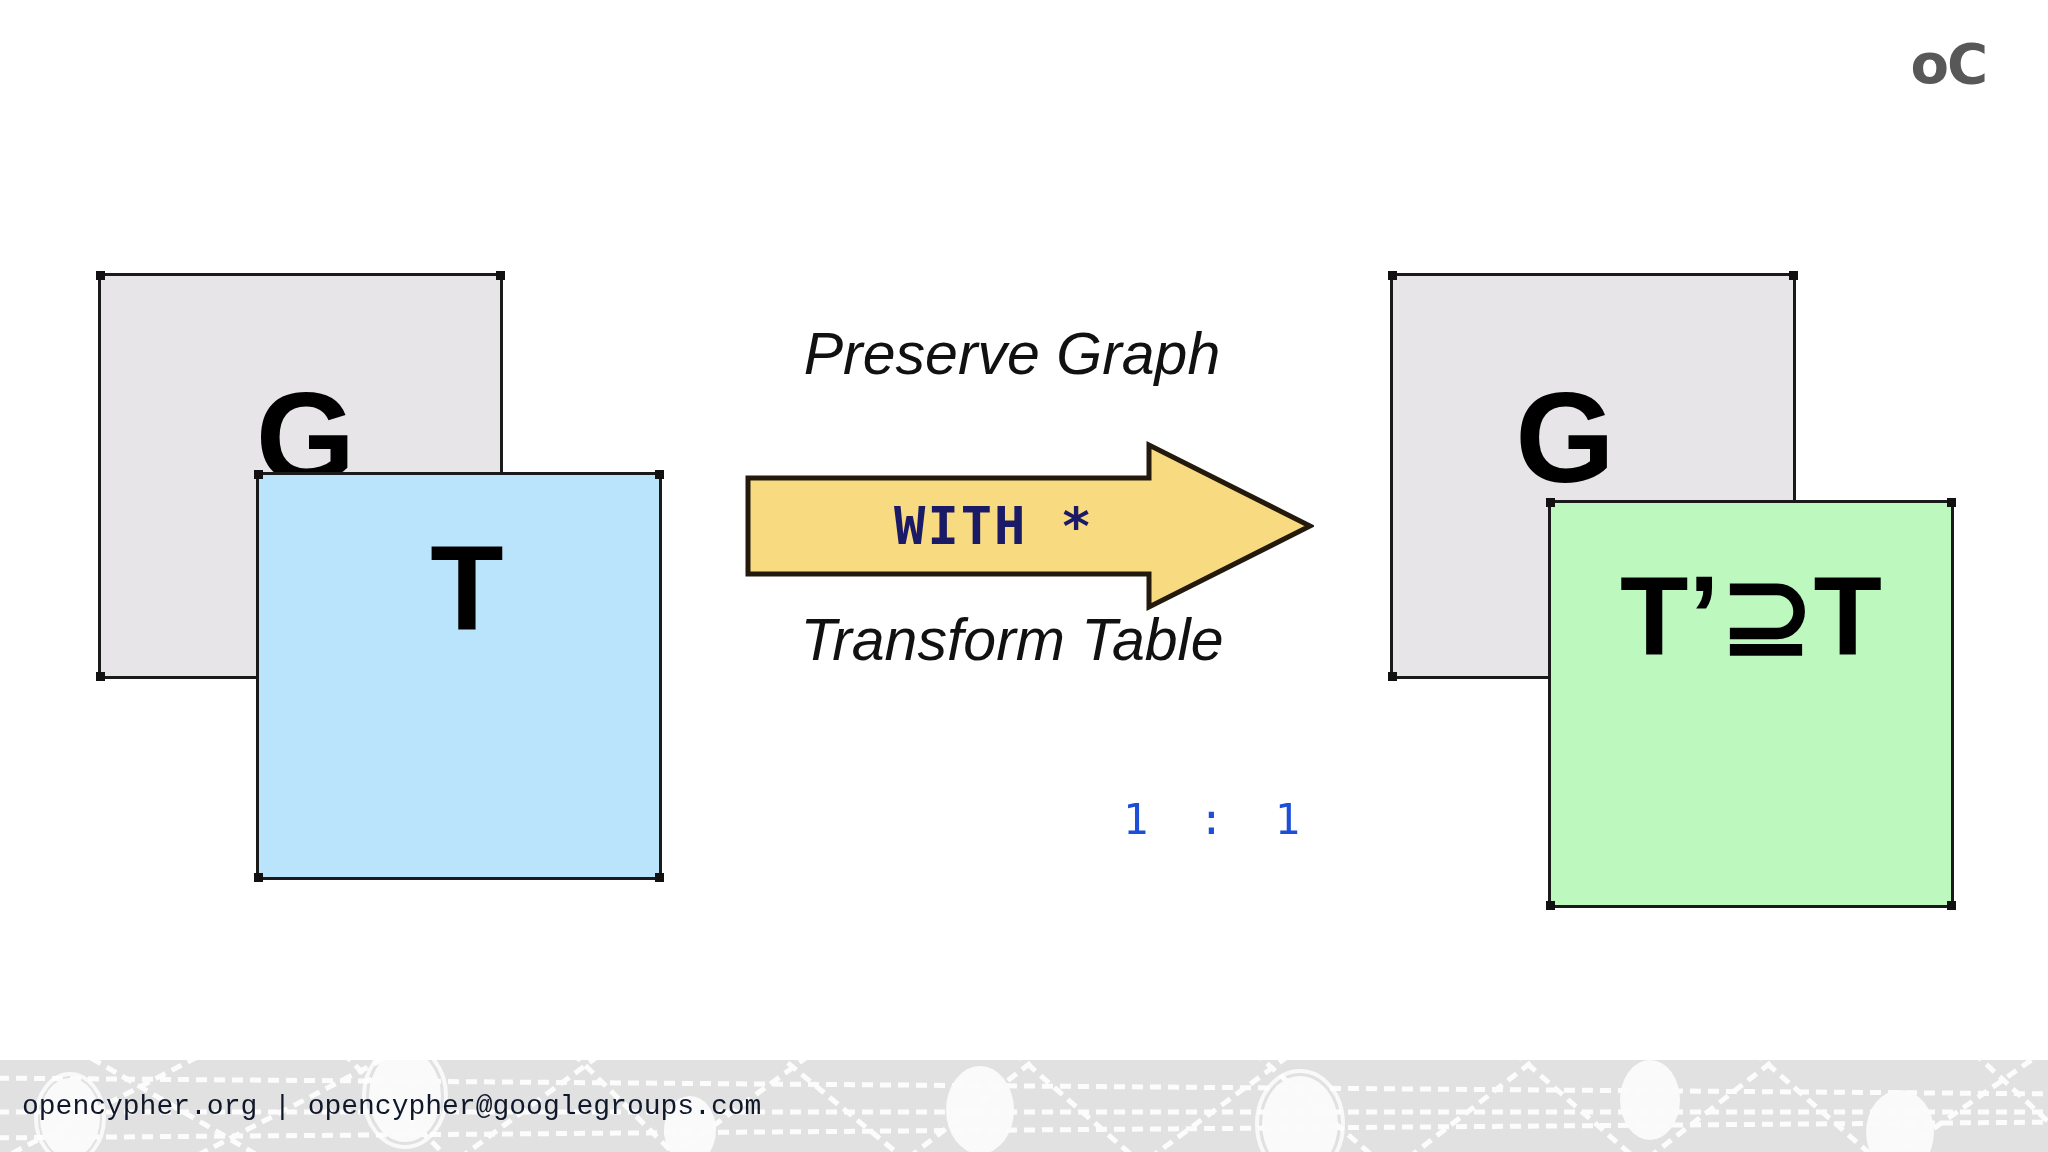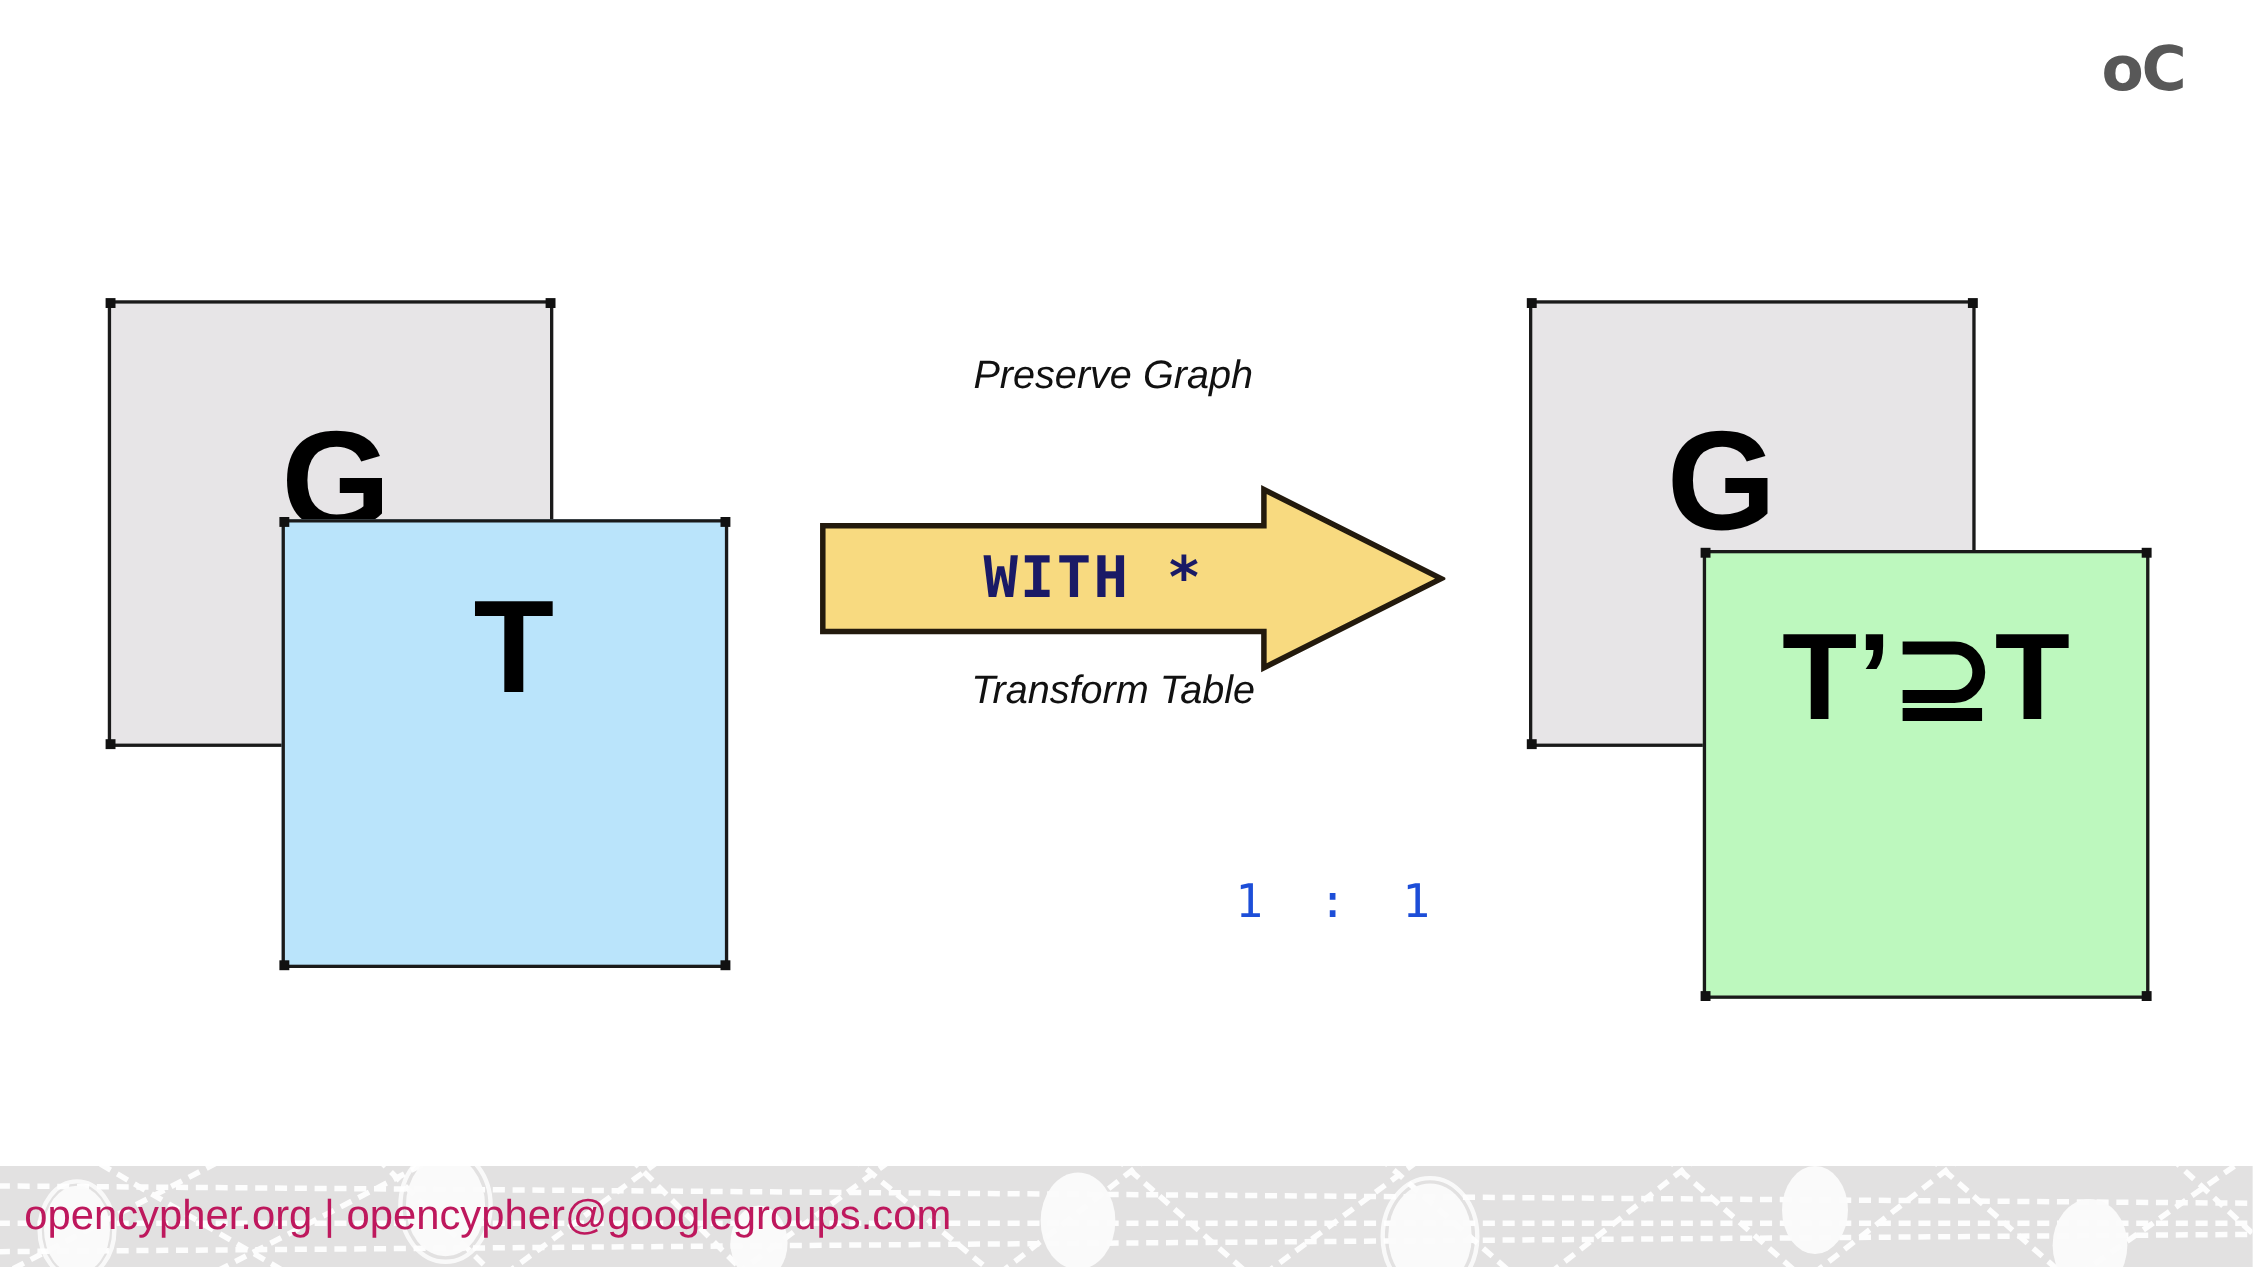--- a/index.html
+++ b/index.html
@@ -121,21 +121,21 @@
 
   
   .center-col {
     position: absolute;
     left: 724px;
     top: 320px;
     width: 600px;
     text-align: center;
   }
   .note {
-    font-size: 36px;
+    font-size: 59px;
     font-style: italic;
     color: #111111;
     font-family: "Liberation Sans", sans-serif;
     white-space: nowrap;
   }
   .note-preserve { margin-left: -24px; }
   .note-transform { margin-left: -24px; }
 
   .arrow-wrap {
     position: absolute;
@@ -188,23 +188,23 @@
     inset: 0;
     width: 100%;
     height: 100%;
     opacity: 1;
   }
   .footer-text {
     position: absolute;
     left: 22px;
     top: 50%;
     transform: translateY(-50%);
-    font-family: Liberation Sans, sans-serif;
-    font-size: 38px;
-    color: #be185d;
+    font-family: Liberation Mono, monospace;
+    font-size: 28px;
+    color: #0f172a;
     white-space: nowrap;
     z-index: 2;
   }
 </style>
 </head>
 <body>
 
 <div class="slide">
 
 

